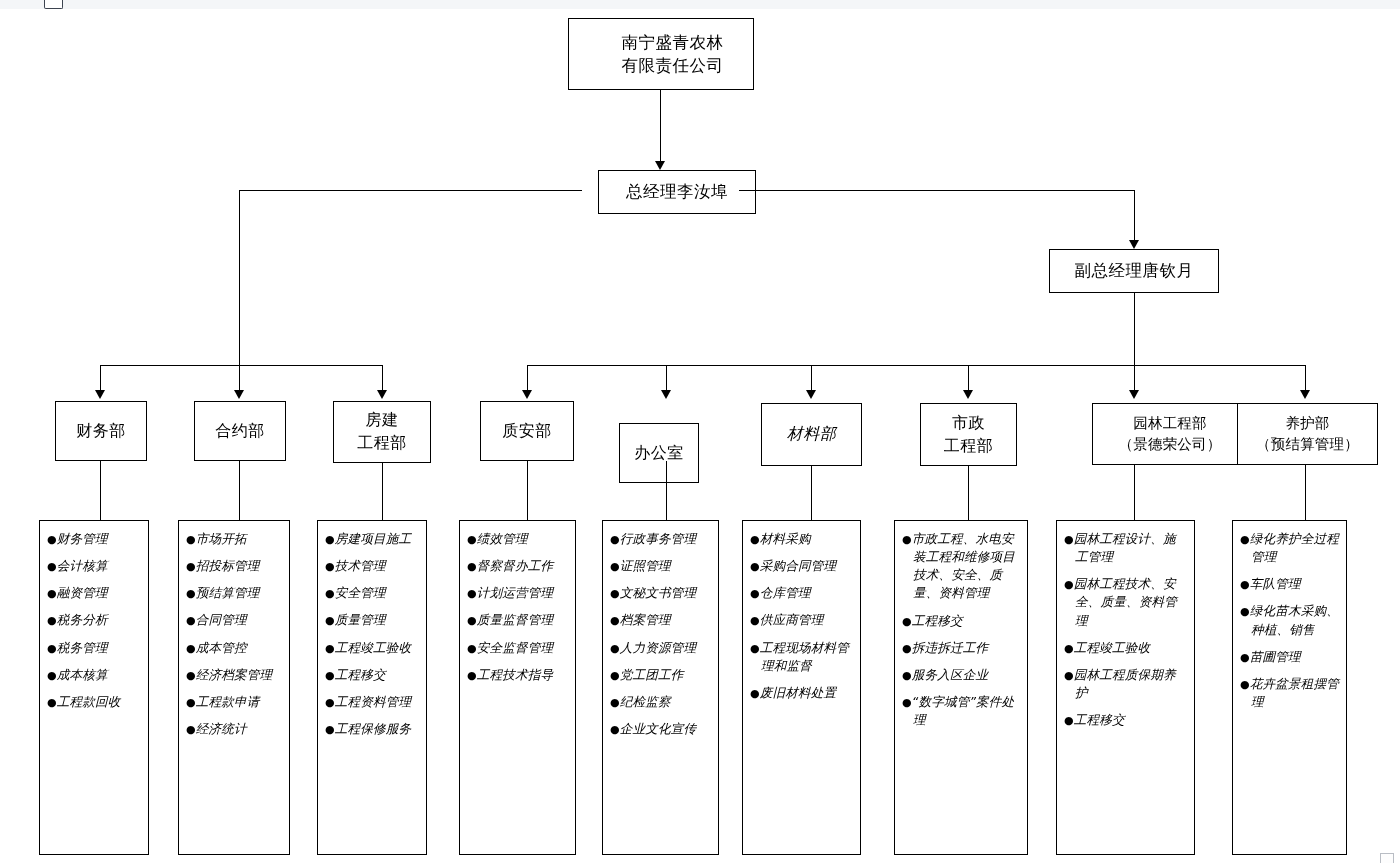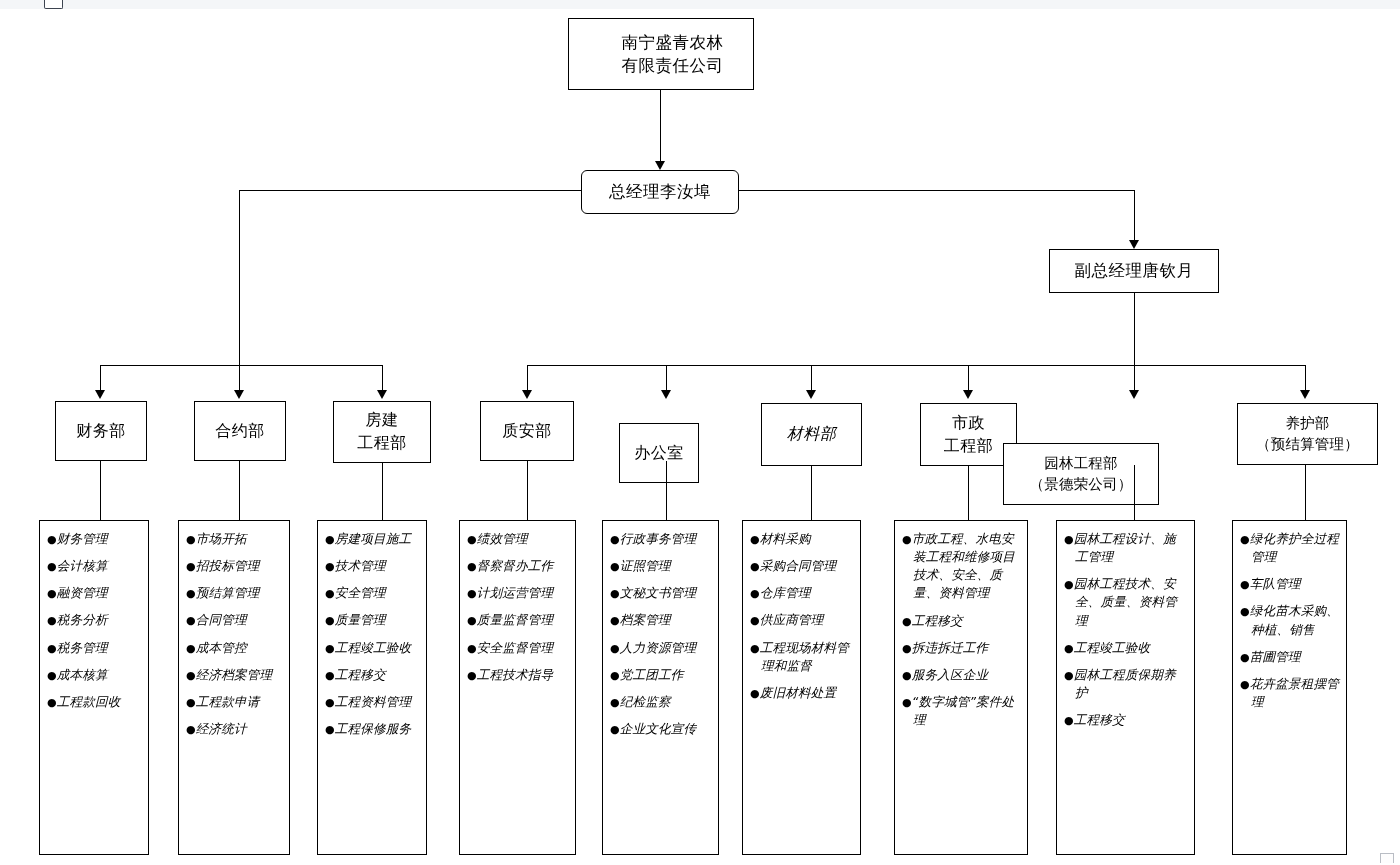--- a/index.html
+++ b/index.html
@@ -91,21 +91,21 @@
   <div class="top-tab"></div>
   <div class="bottom-strip"></div>
   <div class="br-mark"></div>
 
   <div class="box" style="left:568px; top:18px; width:186px; height:72px;padding-left:23px;">南宁盛青农林
 有限责任公司</div>
 
   <div class="ln v" style="left:660px; top:90px; height:73px;"></div>
   <div class="arrow" style="left:655px; top:161px;"></div>
 
-  <div class="box" style="left:581px; top:170px; width:158px; height:44px;border-radius:6px;">总经理李汝埠</div>
+  <div class="box" style="left:598px; top:170px; width:158px; height:44px;">总经理李汝埠</div>
 
   <div class="ln h" style="left:739px; top:190px; width:396px;"></div>
   <div class="ln v" style="left:1134px; top:190px; height:53px;"></div>
   <div class="arrow" style="left:1129px; top:240px;"></div>
 
   <div class="box" style="left:1049px; top:249px; width:170px; height:44px;">副总经理唐钦月</div>
 
   <div class="ln h" style="left:239px; top:190px; width:343px;"></div>
   <div class="ln v" style="left:239px; top:190px; height:176px;"></div>
 
@@ -135,21 +135,21 @@
 
   <div class="box dept" style="left:55px; top:401px; width:92px; height:60px;">财务部</div>
   <div class="box dept" style="left:194px; top:401px; width:92px; height:60px;">合约部</div>
   <div class="box dept" style="left:333px; top:401px; width:98px; height:62px;">房建
 工程部</div>
   <div class="box dept" style="left:480px; top:401px; width:94px; height:60px;">质安部</div>
   <div class="box dept" style="left:619px; top:423px; width:80px; height:60px;">办公室</div>
   <div class="box dept" style="left:761px; top:403px; width:101px; height:63px;font-style:italic;">材料部</div>
   <div class="box dept" style="left:920px; top:403px; width:97px; height:63px;">市政
 工程部</div>
-  <div class="box dept small" style="left:1003px; top:403px; width:156px; height:62px;margin-top:40px;">园林工程部
+  <div class="box dept small" style="left:1092px; top:403px; width:156px; height:62px;">园林工程部
 （景德荣公司）</div>
   <div class="box dept small" style="left:1237px; top:403px; width:141px; height:62px;">养护部
 （预结算管理）</div>
 
   <div class="ln v" style="left:100px; top:461px; width:1.4px; height:59px;"></div>
   <div class="ln v" style="left:239px; top:461px; width:1.4px; height:59px;"></div>
   <div class="ln v" style="left:382px; top:463px; width:1.4px; height:57px;"></div>
   <div class="ln v" style="left:527px; top:461px; width:1.4px; height:59px;"></div>
   <div class="ln v" style="left:666px; top:461px; width:1.4px; height:59px;"></div>
   <div class="ln v" style="left:811px; top:466px; width:1.4px; height:54px;"></div>

